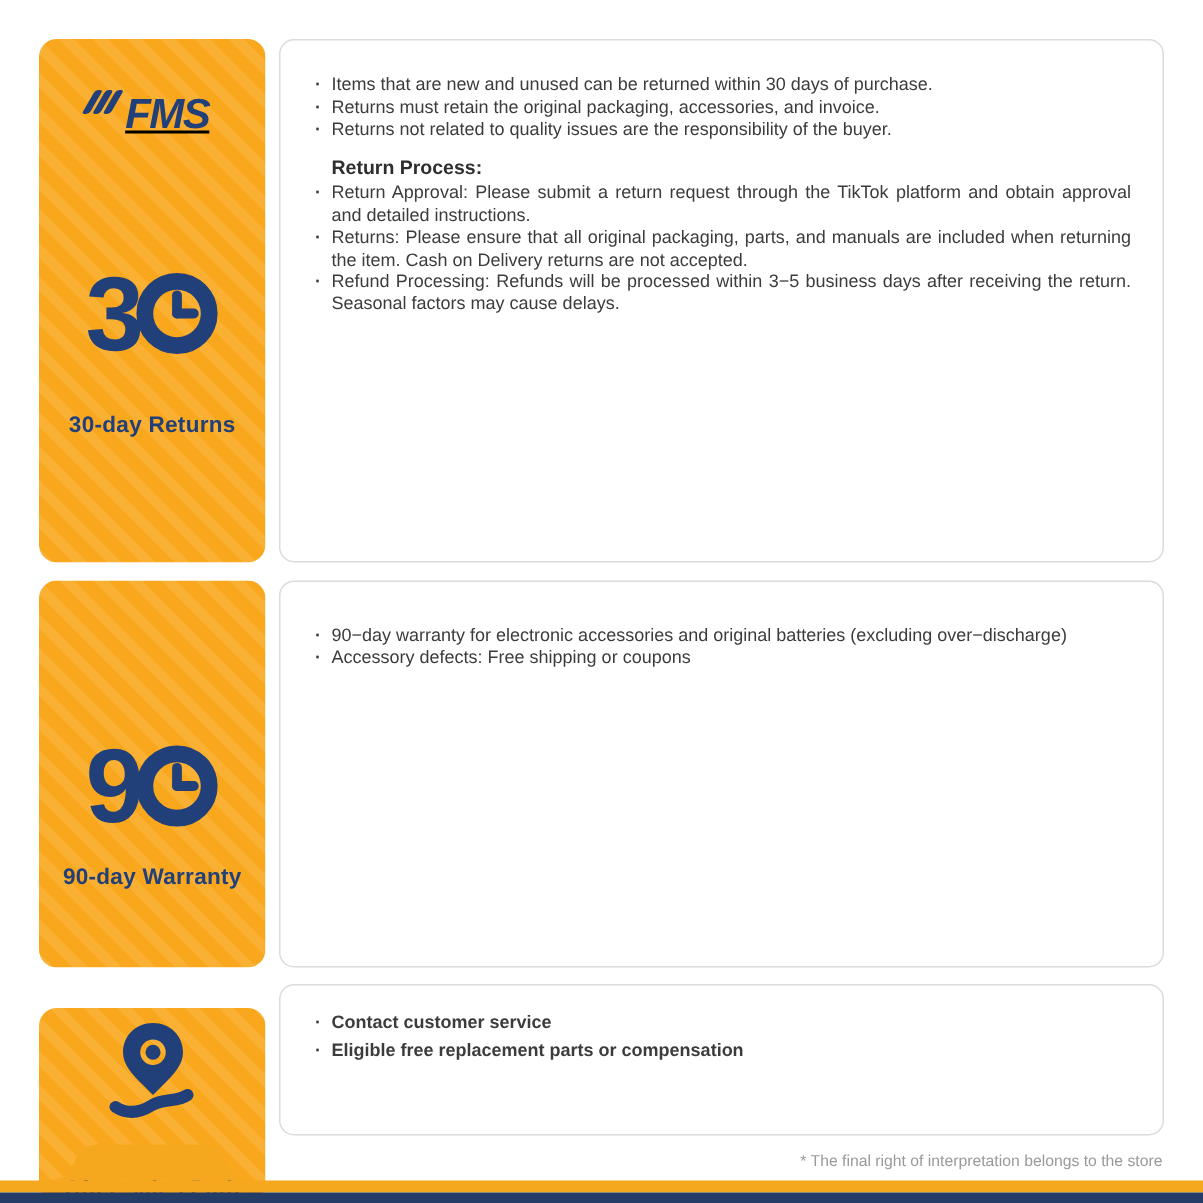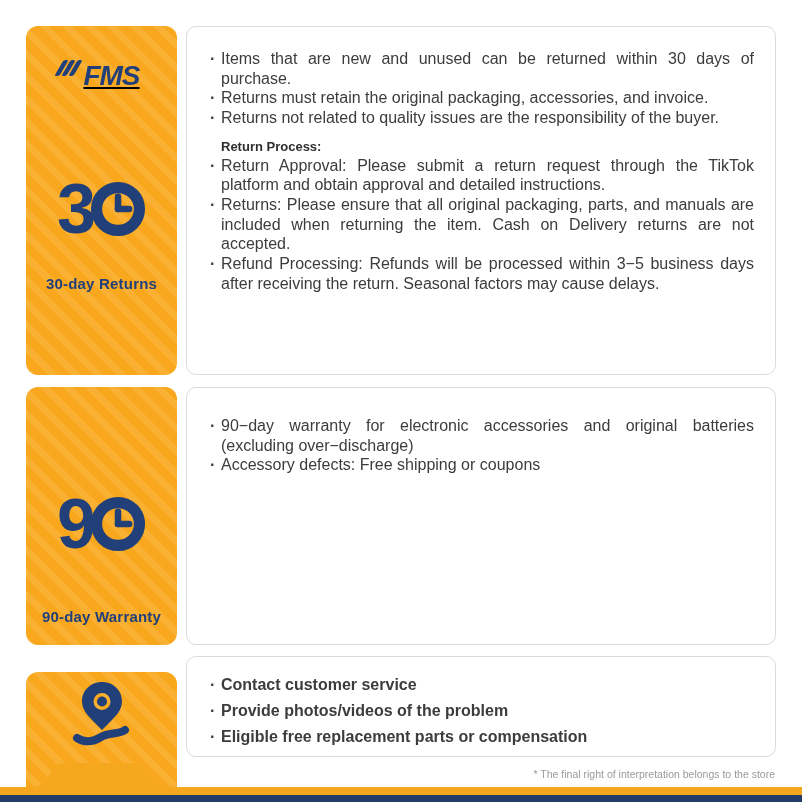--- a/index.html
+++ b/index.html
@@ -28,21 +28,21 @@
   .logo-text { font-size:28px; font-weight:bold; font-style:italic; color:#21407A; letter-spacing:-1px; }
   
   .badge { position:absolute; left:0; right:0; display:flex; justify-content:center; align-items:center; color:#21407A; }
   .badge-digit { font-size:70px; font-weight:bold; line-height:0.9; letter-spacing:-4px; }
   .badge svg { margin-left:-2px; }
   
   .panel {
     position:absolute; left:186px; width:590px; background:#fff;
     border:1px solid #DBDBDB; border-radius:10px;
   }
-  .bullets { list-style:none; margin:0; padding:0; color:#3C3C3C; font-size:16px; line-height:1.23; }
+  .bullets { list-style:none; margin:0; padding:0; color:#3C3C3C; font-size:12px; line-height:1.23; }
   .bullets li { position:relative; padding-left:13px; text-align:justify; }
   .bullets li::before { content:"\00B7"; position:absolute; left:2px; font-weight:bold; }
   .bullets-loose { line-height:1.62;font-weight:bold; }
   .bullets-loose li { text-align:left; }
   .subheading { font-weight:bold; color:#2E2E2E; font-size:13px; margin:11px 0 2px 13px; }
   .pad1 { padding:22px 21px 0 21px; }
   .pad2 { padding:28px 21px 0 21px; }
   .pad3 { padding:15px 21px 0 21px; }
   
   .footnote { position:absolute; top:768px; right:27px; font-size:10.5px; color:#9A9A9A; }
@@ -89,21 +89,21 @@
 
 <div class="card" style="top:387px; height:258px;">
   <div class="badge" style="top:100px; height:74px;">
     <span class="badge-digit">9</span>
     <svg width="56" height="56" viewBox="0 0 60 60">
       <circle cx="30" cy="30" r="23" fill="none" stroke="#21407A" stroke-width="12"></circle>
       <line x1="30" y1="30" x2="30" y2="17" stroke="#21407A" stroke-width="7" stroke-linecap="round"></line>
       <line x1="30" y1="30" x2="42" y2="30" stroke="#21407A" stroke-width="7" stroke-linecap="round"></line>
     </svg>
   </div>
-  <div class="card-label" style="top:185px;">90-day Warranty</div>
+  <div class="card-label" style="top:153px;">90-day Warranty</div>
 </div>
 
 <div class="panel pad2" style="top:387px; height:258px;">
   <ul class="bullets">
       <li>90−day warranty for electronic accessories and original batteries (excluding over−discharge)</li>
       <li>Accessory defects: Free shipping or coupons</li>
     </ul>
 </div>
 
 <div class="card" style="top:672px; height:129px;">
@@ -113,21 +113,20 @@
       <circle cx="31" cy="21.5" r="5" fill="#21407A"></circle>
       <path d="M6,58 C14,63 22,62 30,57 C38,52 47,55 54,50" fill="none" stroke="#21407A" stroke-width="8" stroke-linecap="round"></path>
     </svg>
   </div>
   <div class="card-label" style="top:76px;">After-sales Path</div>
 </div>
 
 <div class="panel pad3" style="top:656px; height:101px;">
   <ul class="bullets bullets-loose">
       <li>Contact customer service</li>
-      <li>Provide photos/videos of the problem</li>
       <li>Eligible free replacement parts or compensation</li>
     </ul>
 </div>
 
 <div class="footnote">* The final right of interpretation belongs to the store</div>
 
 <svg class="bump" width="140" height="25" viewBox="0 0 140 25">
   <path fill="#F5A71E" d="M0,25 C12,25 16,21 20,12 C23,4 28,1 36,1 L104,1 C112,1 117,4 120,12 C124,21 128,25 140,25 Z"></path>
 </svg>
 <div class="bar-yellow"></div>

